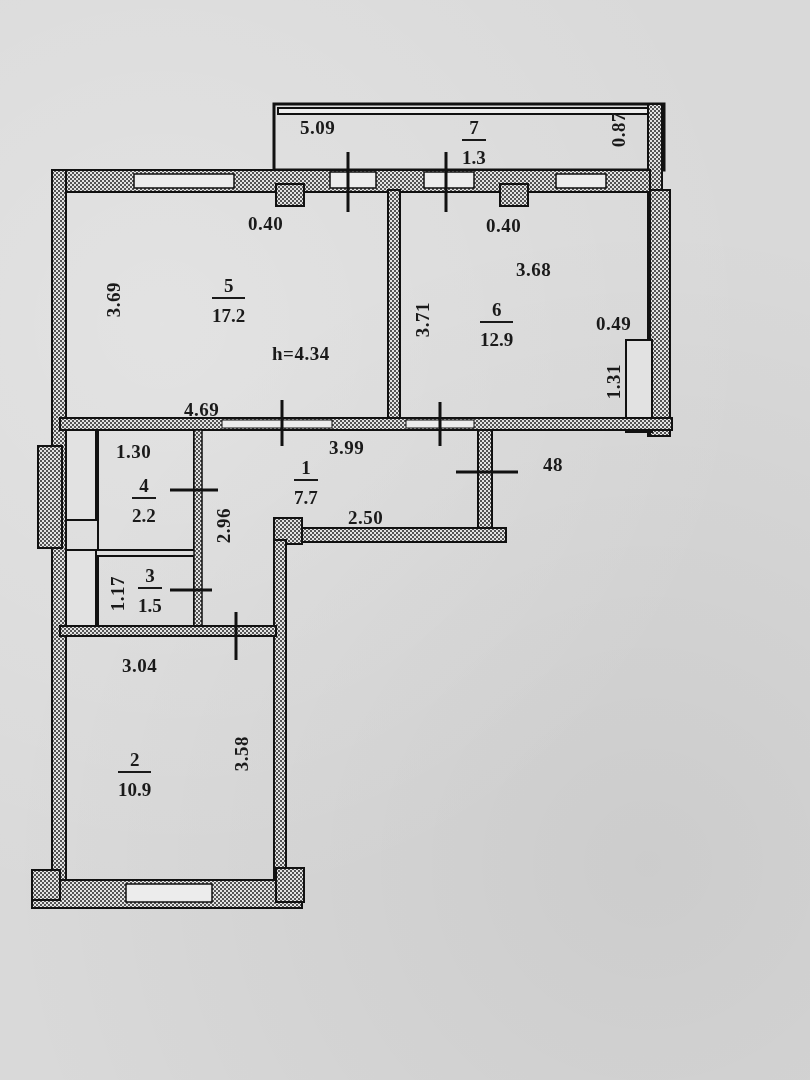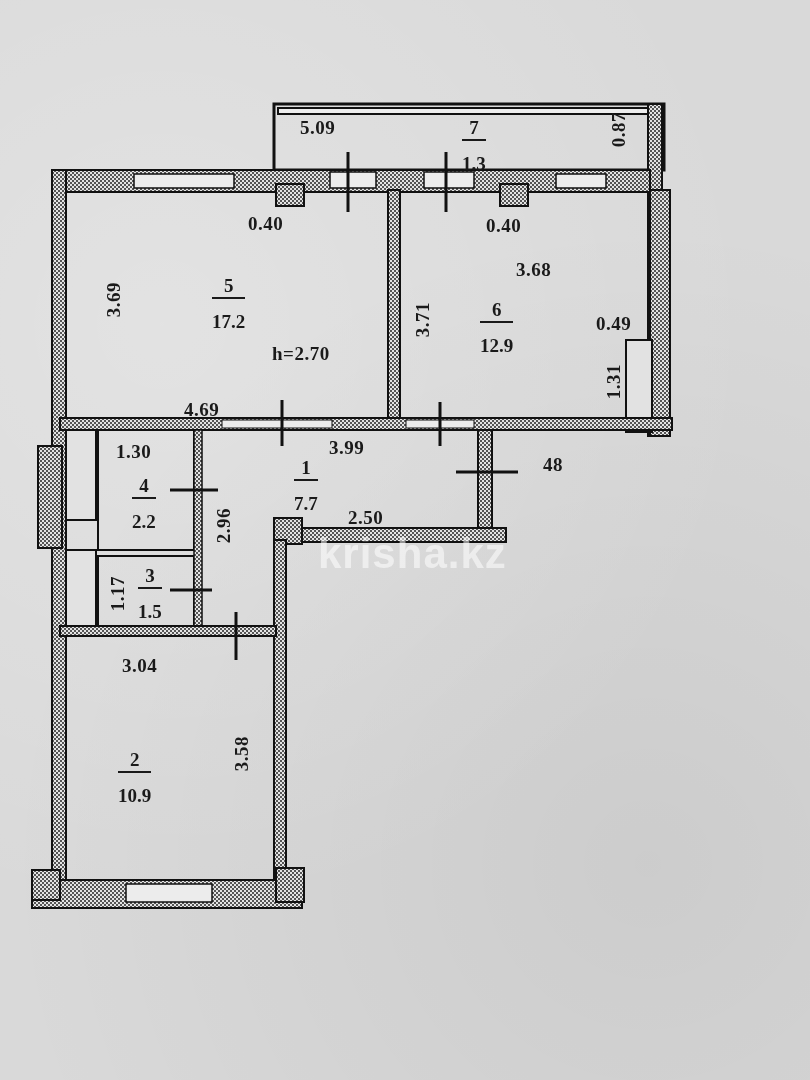--- a/index.html
+++ b/index.html
@@ -16,21 +16,21 @@
       #d9d9d9;
   }
   svg.plan { position:absolute; left:0; top:0; }
   .lbl {
     position:absolute; color:#1a1a1a; font-weight:bold; font-size:19px;
     line-height:1; white-space:nowrap; letter-spacing:0.5px;
   }
   .rot { transform:rotate(-90deg); transform-origin:center center; }
   .frac { position:absolute; text-align:center; color:#1a1a1a; font-weight:bold; font-size:19px; line-height:1; }
   .frac .num { display:block; padding:0 4px 2px; border-bottom:2px solid #1a1a1a; }
-  .frac .den { display:block; padding-top:13px; }
+  .frac .den { display:block; padding-top:7px; }
   .watermark {
     position:absolute; left:318px; top:530px; font-family:"Liberation Sans", sans-serif;
     font-size:42px; font-weight:bold; color:rgba(255,255,255,0.55); letter-spacing:1px;
   }
 </style>
 </head>
 <body>
 
 <div class="paper">
 
@@ -130,30 +130,29 @@
 <div class="frac" style="left:118px; top:750px;">
   <span class="num">2</span>
   <span class="den">10.9</span>
 </div>
 
 <span class="lbl" style="left:300px; top:118px;font-family:Liberation Serif, serif;">5.09</span>
 <span class="lbl rot" style="left:601px; top:120px;">0.87</span>
 <span class="lbl" style="left:248px; top:214px;">0.40</span>
 <span class="lbl" style="left:486px; top:216px;">0.40</span>
 <span class="lbl rot" style="left:96px; top:290px;">3.69</span>
-<span class="lbl" style="left:272px; top:344px;">h=2.70</span>
+<span class="lbl" style="left:272px; top:344px;">h=4.34</span>
 <span class="lbl" style="left:184px; top:400px;">4.69</span>
 <span class="lbl rot" style="left:405px; top:310px;">3.71</span>
 <span class="lbl" style="left:516px; top:260px;">3.68</span>
 <span class="lbl" style="left:596px; top:314px;">0.49</span>
 <span class="lbl rot" style="left:596px; top:372px;">1.31</span>
 <span class="lbl" style="left:302px; top:438px;margin-left:27px;">3.99</span>
 <span class="lbl" style="left:348px; top:508px;font-family:Liberation Serif, serif;">2.50</span>
 <span class="lbl rot" style="left:206px; top:516px;">2.96</span>
 <span class="lbl" style="left:530px; top:455px;margin-left:13px;">48</span>
 <span class="lbl" style="left:116px; top:442px;text-align:right;">1.30</span>
 <span class="lbl rot" style="left:100px; top:584px;">1.17</span>
 <span class="lbl" style="left:122px; top:656px;">3.04</span>
 <span class="lbl rot" style="left:224px; top:744px;">3.58</span>
 
-<span class="watermark">krisha.kz</span>
 
 </div>
 
 </body></html>

